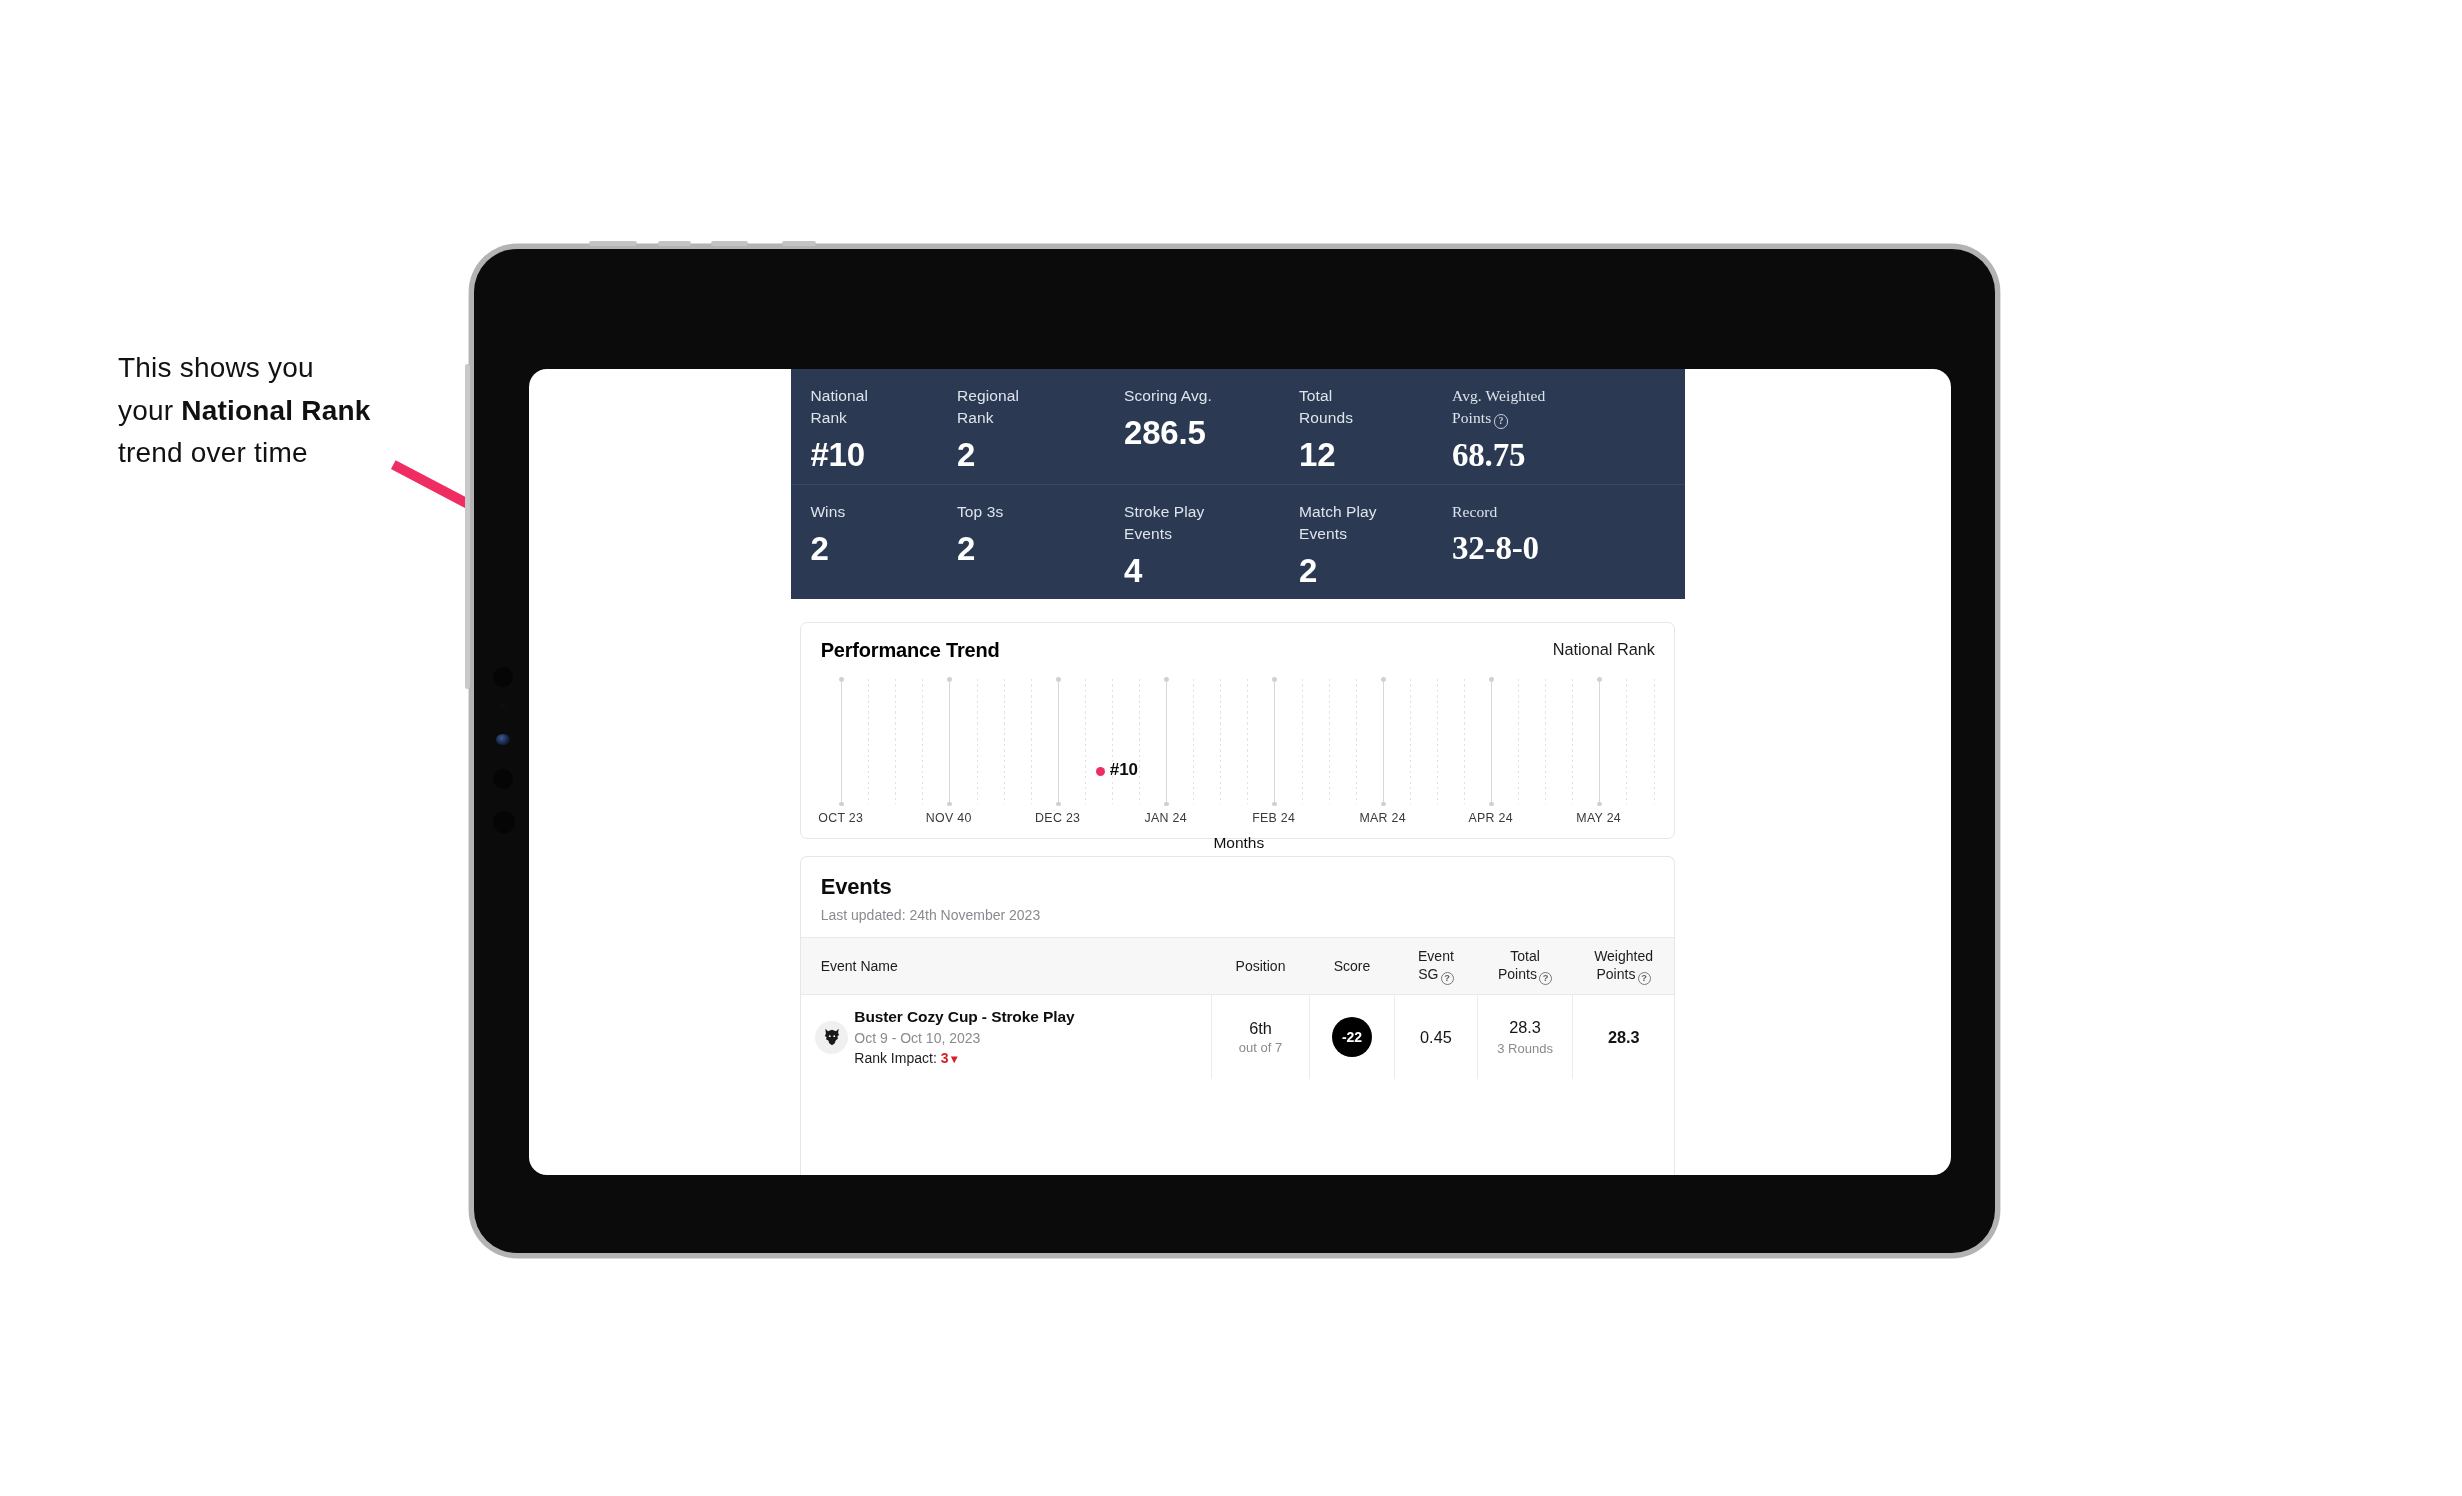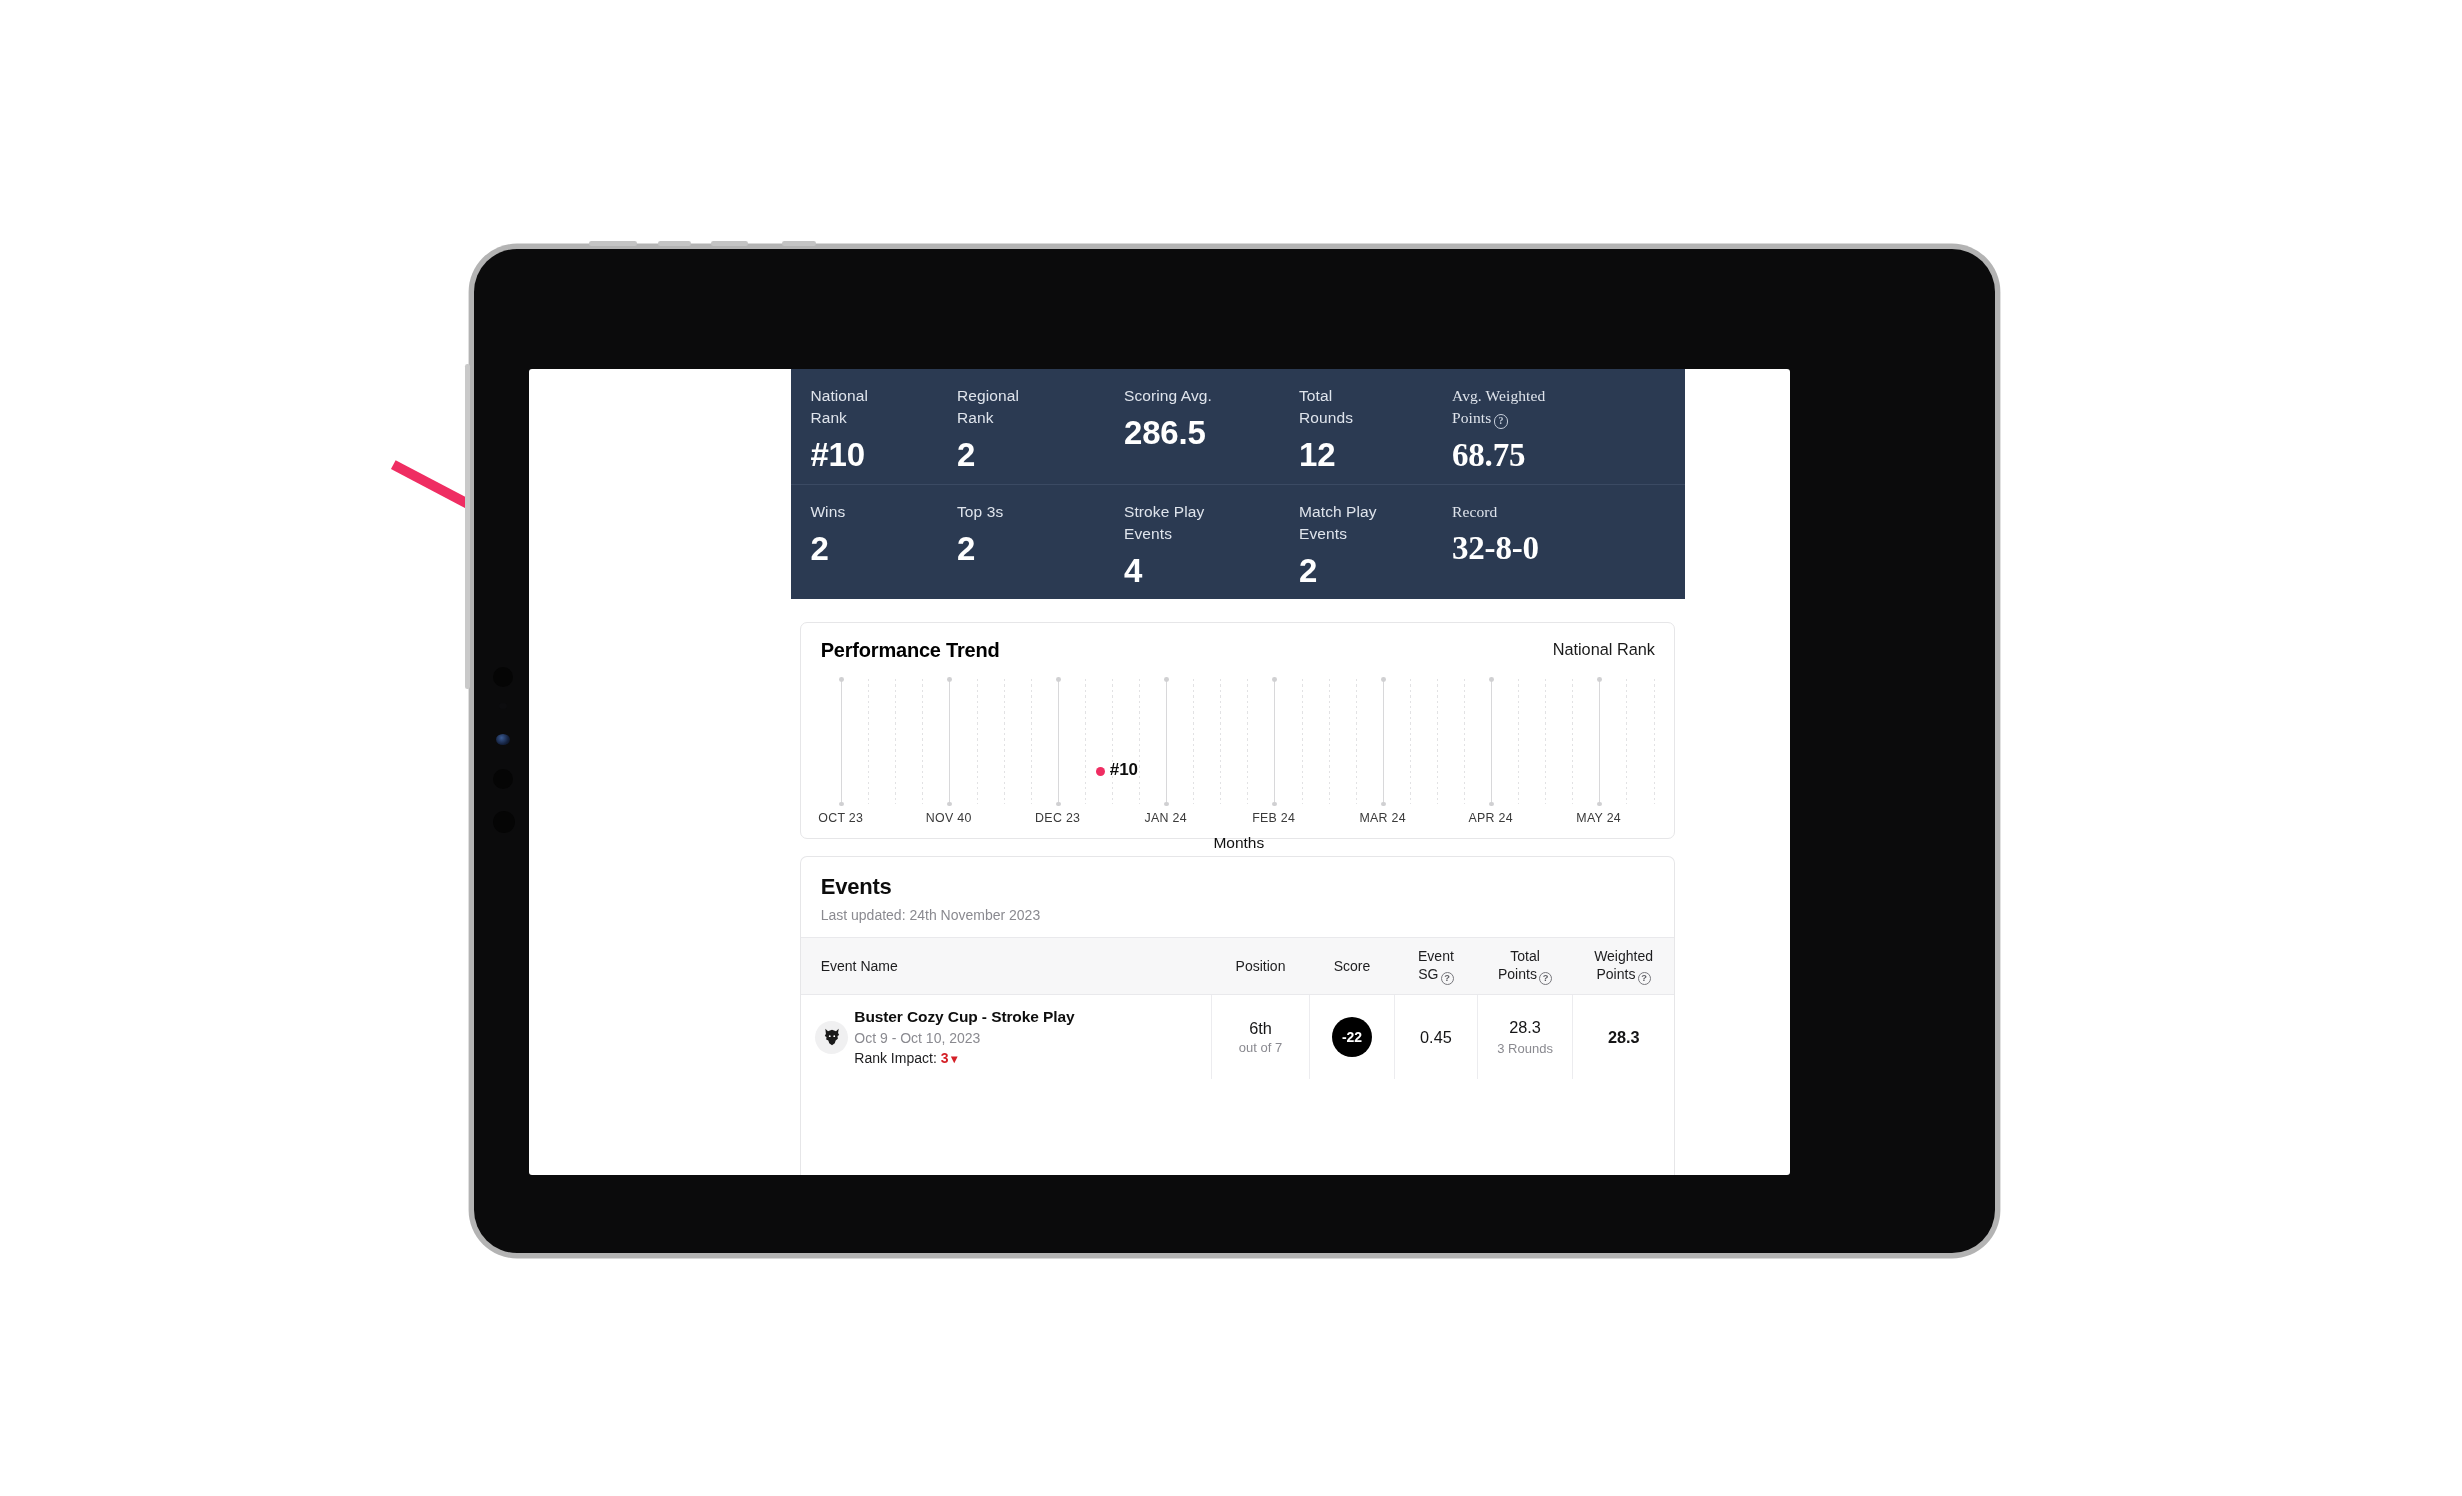--- a/index.html
+++ b/index.html
@@ -62,23 +62,23 @@
   .s2 { top: 454px; width: 7.7px; height: 6.2px; left: 25px; background:#0d0d0f; }
   .s3 { top: 485px; width: 14px; height: 11px; left: 22px;
         background: radial-gradient(circle at 40% 35%, #3a5a93 0%, #14213d 60%, #060a14 100%); }
   .s4 { top: 520px; width: 20px; height: 20px; background:#050505; }
   .s5 { top: 562px; width: 22px; height: 22px; background:#050505; }
 
   
   #screen {
     position: absolute;
     left: 55px; top: 120px;
-    width: 1261px; height: 806px;
+    width: 1422px; height: 806px;
     background: #ffffff;
-    border-radius: 3px;
+    border-radius: 18px;
     overflow: hidden;
   }
 
   #app { position: absolute; left: 262px; top: 0px; width: 894px; height: 806px; }
 
   
   #stats {
     position: absolute; left: 0; top: 0;
     width: 894px; height: 230px;
     background: #2b3a52;
@@ -262,20 +262,25 @@
     font-size: 9.3px; line-height: 11px;
     text-align: center; vertical-align: -1.5px;
     margin-left: 2.3px; color: #5c5c62; font-weight: bold;
   }
 </style>
 </head>
 <body>
 
 <div id="stage">
 
+  <div id="annotation">
+    <span>This shows you</span><br>
+    <span>your </span><span class="b">National Rank</span><br>
+    <span>trend over time</span>
+  </div>
 
   <svg id="arrow-svg" viewBox="0 0 3180 1932">
     <line x1="508" y1="600" x2="1375" y2="1056" stroke="#ef2d62" stroke-width="13" stroke-linecap="butt"></line>
     <polygon points="1428,1084 1345,1000 1352,1085" fill="#ef2d62"></polygon>
   </svg>
 
   <div id="tablet">
     <div class="bezel-edge-l"></div>
     <div class="top-btn tb1"></div>
     <div class="top-btn tb2"></div>

